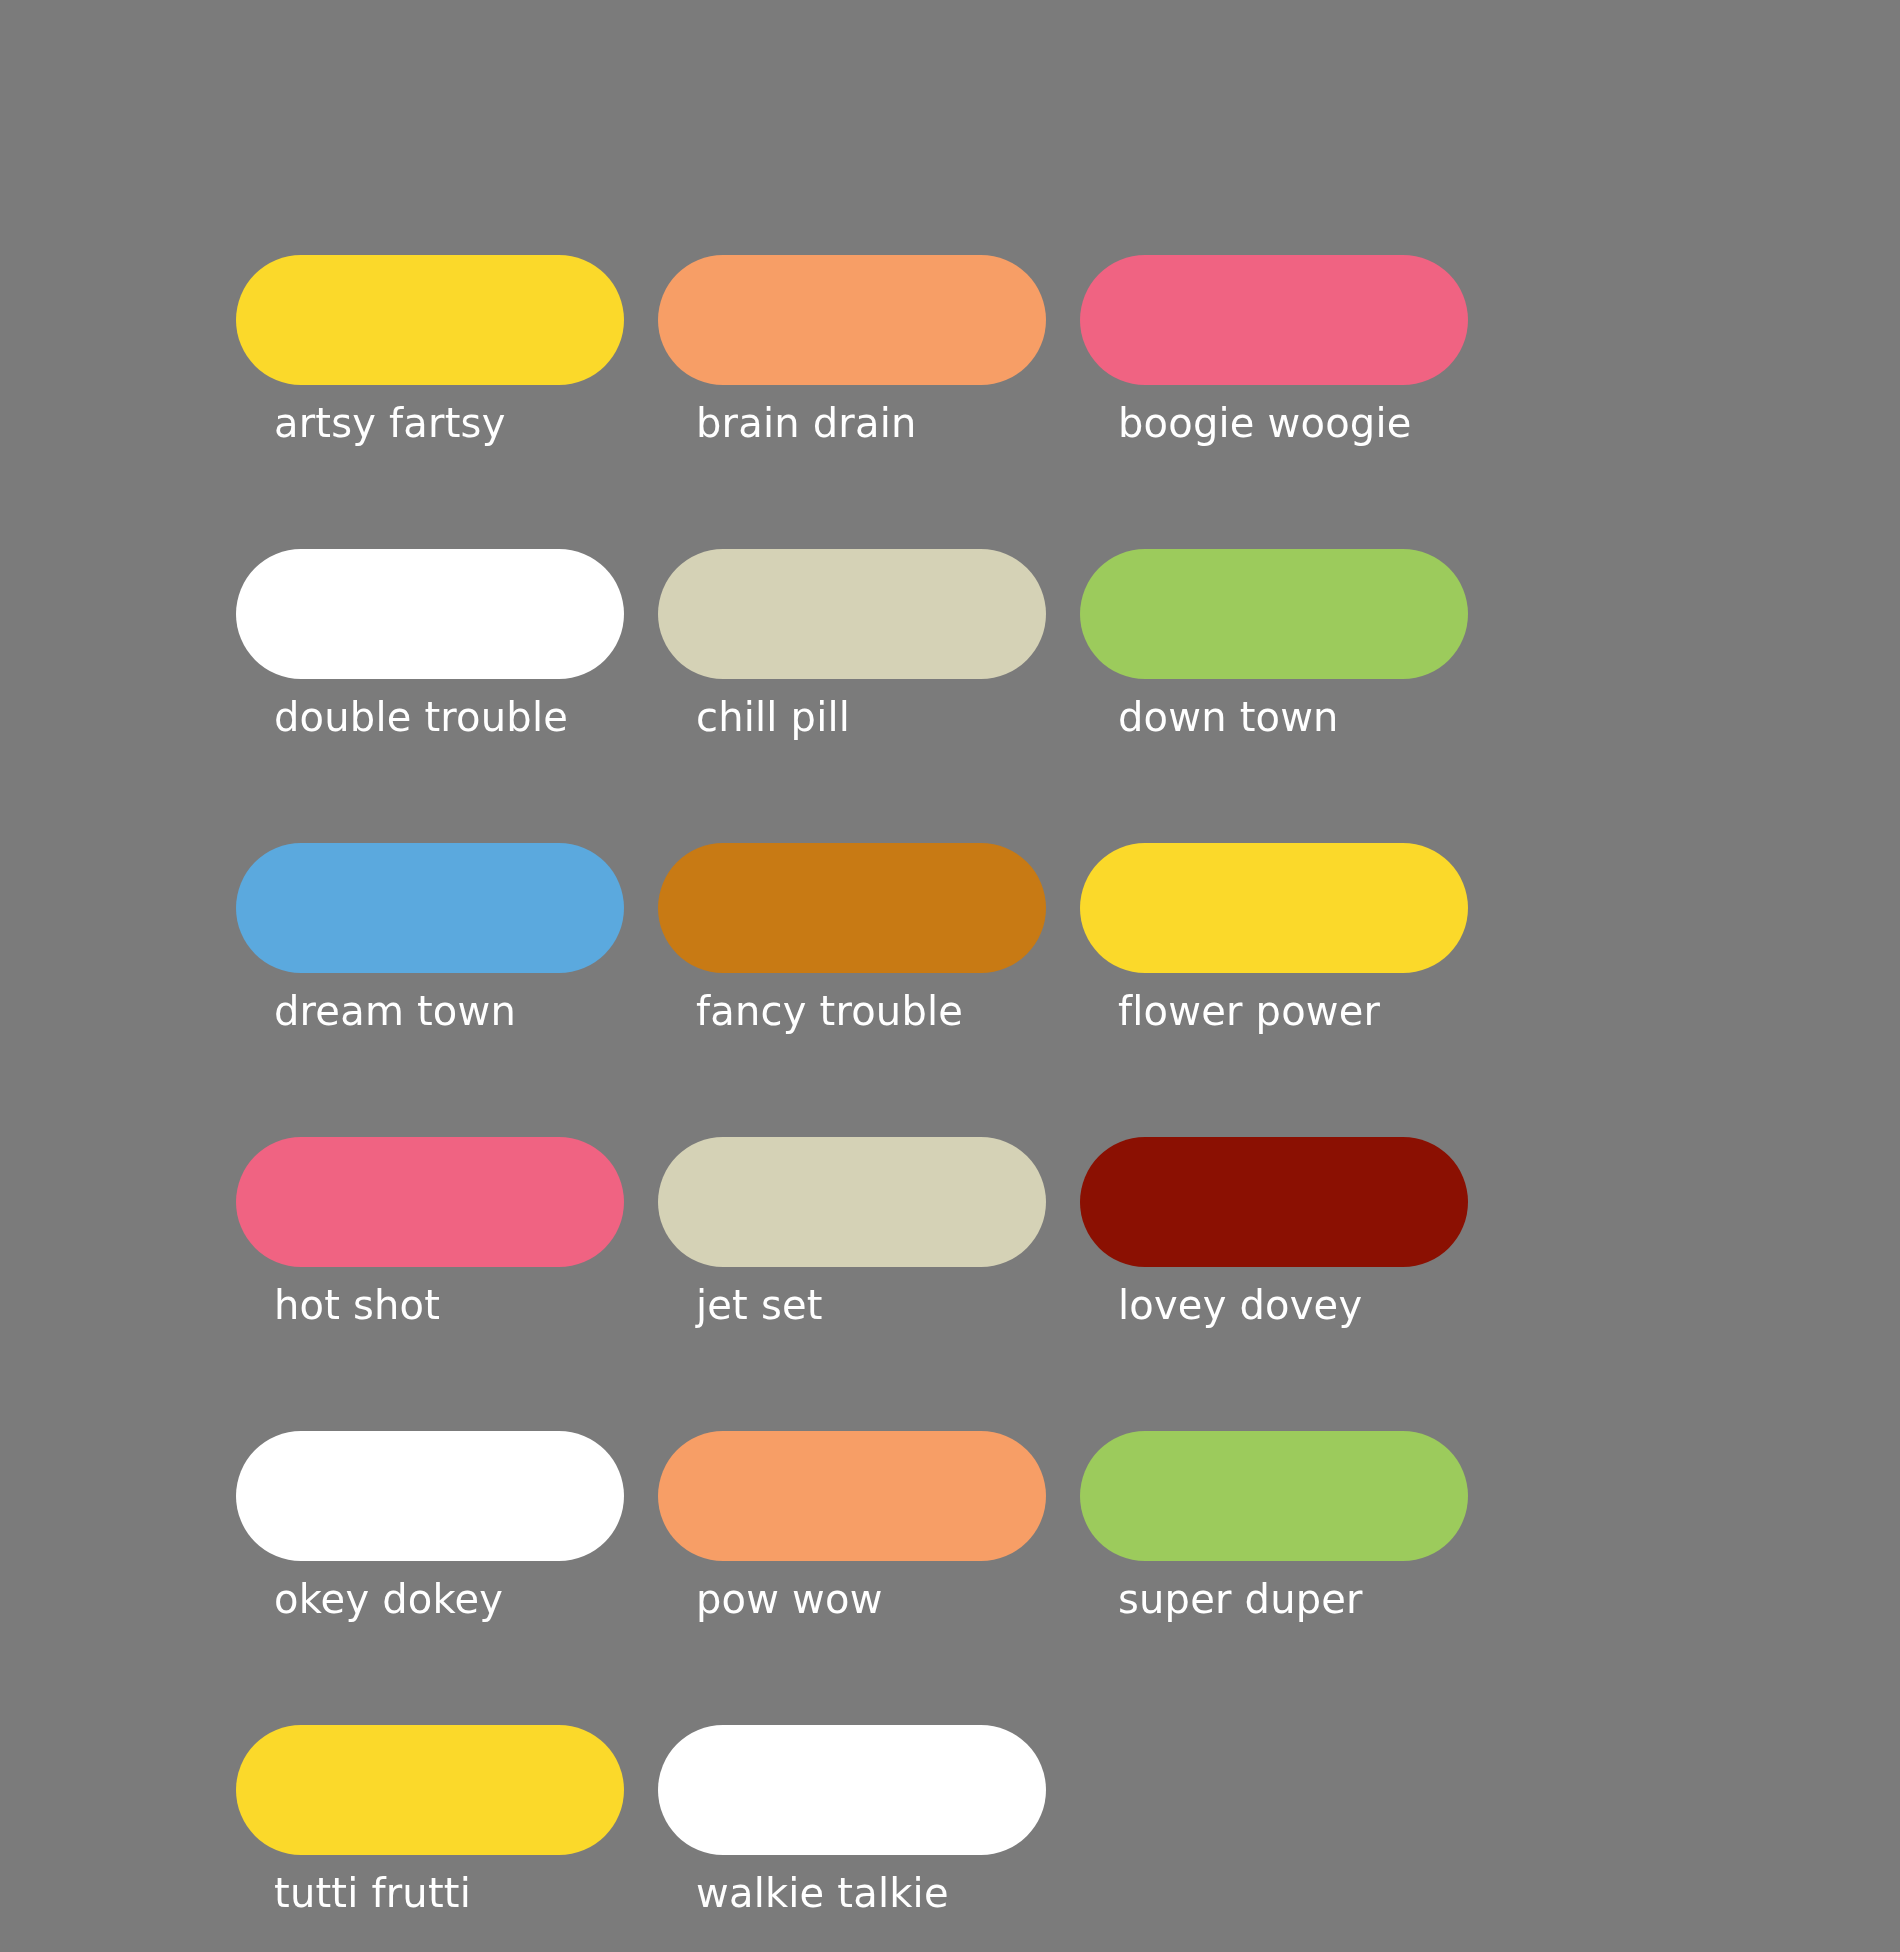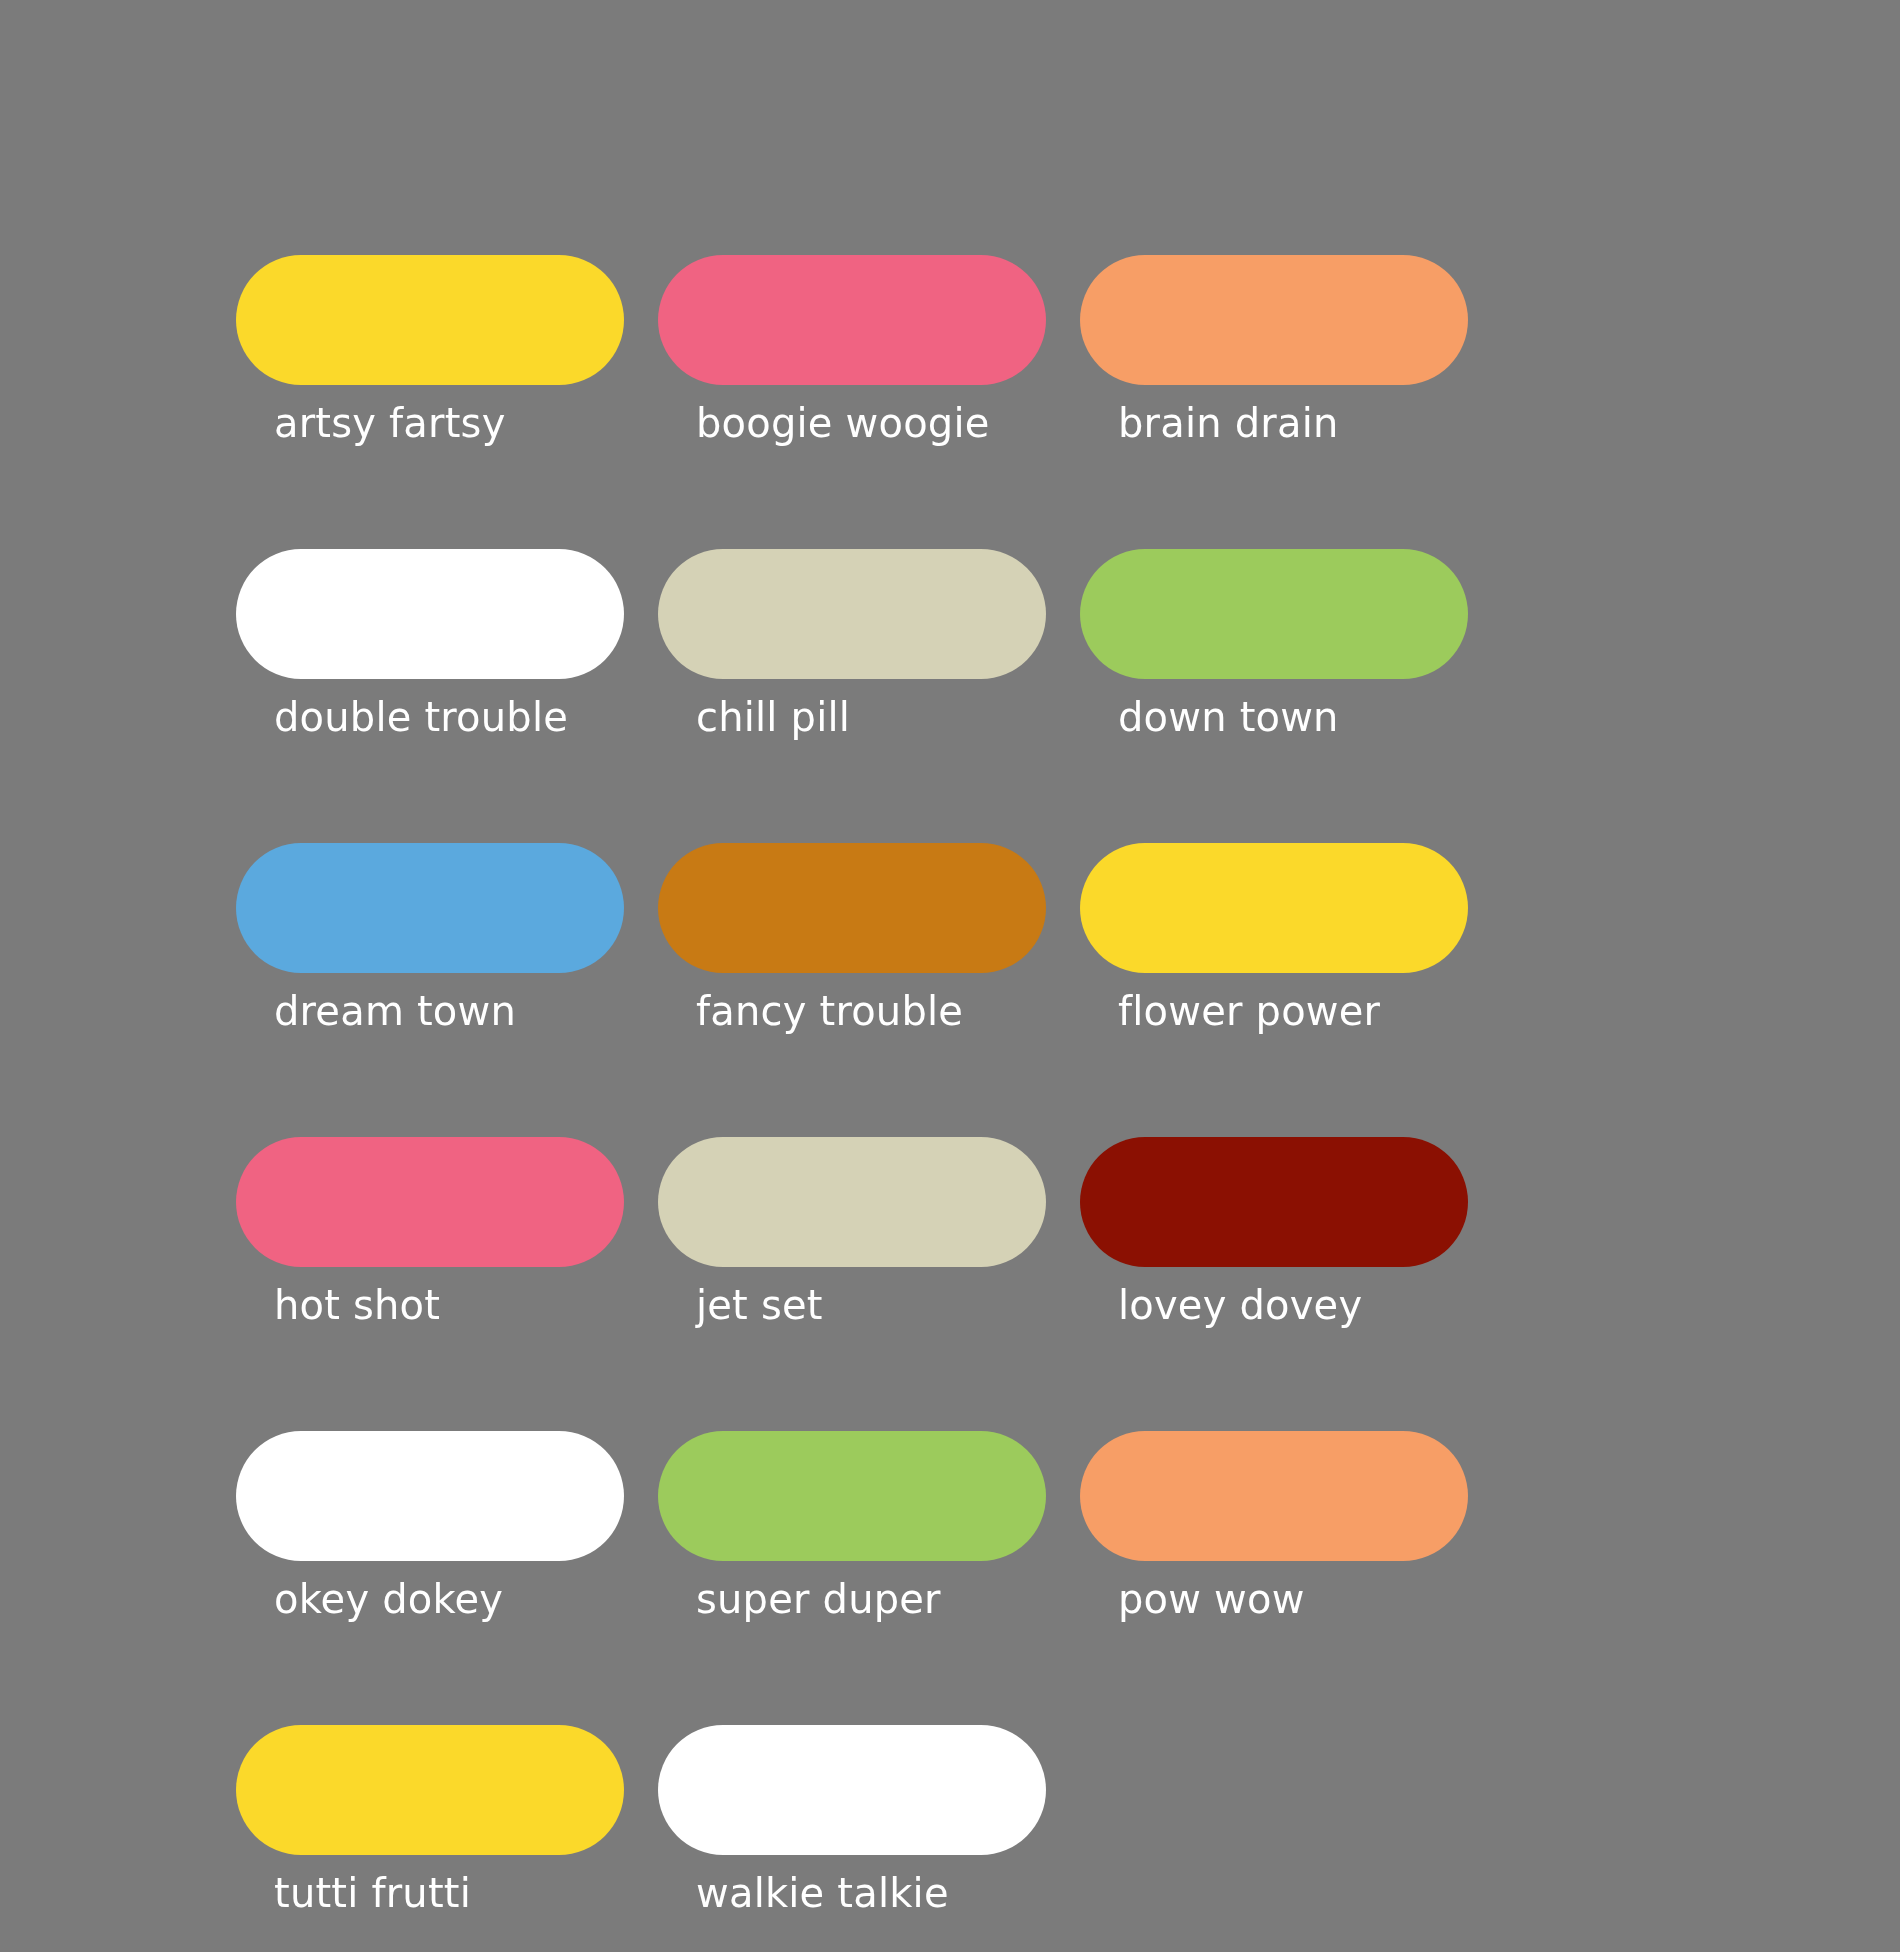--- a/index.html
+++ b/index.html
@@ -64,26 +64,26 @@
 </head>
 <body style="background: rgb(123, 123, 123);">
 
 <div id="palette-board" style="background: rgb(123, 123, 123);">
   <div id="swatch-grid">
       <div class="swatch-cell">
         <div class="swatch-chip" style="background: rgb(251, 217, 42);"></div>
         <div class="swatch-label">artsy fartsy</div>
       </div>
       <div class="swatch-cell">
+        <div class="swatch-chip" style="background: rgb(247, 158, 102);"></div>
+        <div class="swatch-label">brain drain</div>
+      </div>
+      <div class="swatch-cell">
         <div class="swatch-chip" style="background: rgb(240, 99, 130);"></div>
         <div class="swatch-label">boogie woogie</div>
-      </div>
-      <div class="swatch-cell">
-        <div class="swatch-chip" style="background: rgb(247, 158, 102);"></div>
-        <div class="swatch-label">brain drain</div>
       </div>
       <div class="swatch-cell">
         <div class="swatch-chip" style="background: rgb(255, 255, 255);"></div>
         <div class="swatch-label">double trouble</div>
       </div>
       <div class="swatch-cell">
         <div class="swatch-chip" style="background: rgb(213, 210, 182);"></div>
         <div class="swatch-label">chill pill</div>
       </div>
       <div class="swatch-cell">
@@ -112,26 +112,26 @@
       </div>
       <div class="swatch-cell">
         <div class="swatch-chip" style="background: rgb(139, 16, 2);"></div>
         <div class="swatch-label">lovey dovey</div>
       </div>
       <div class="swatch-cell">
         <div class="swatch-chip" style="background: rgb(255, 255, 255);"></div>
         <div class="swatch-label">okey dokey</div>
       </div>
       <div class="swatch-cell">
+        <div class="swatch-chip" style="background: rgb(247, 158, 102);"></div>
+        <div class="swatch-label">pow wow</div>
+      </div>
+      <div class="swatch-cell">
         <div class="swatch-chip" style="background: rgb(156, 203, 92);"></div>
         <div class="swatch-label">super duper</div>
-      </div>
-      <div class="swatch-cell">
-        <div class="swatch-chip" style="background: rgb(247, 158, 102);"></div>
-        <div class="swatch-label">pow wow</div>
       </div>
       <div class="swatch-cell">
         <div class="swatch-chip" style="background: rgb(251, 217, 42);"></div>
         <div class="swatch-label">tutti frutti</div>
       </div>
       <div class="swatch-cell">
         <div class="swatch-chip" style="background: rgb(255, 255, 255);"></div>
         <div class="swatch-label">walkie talkie</div>
       </div>
     </div>

